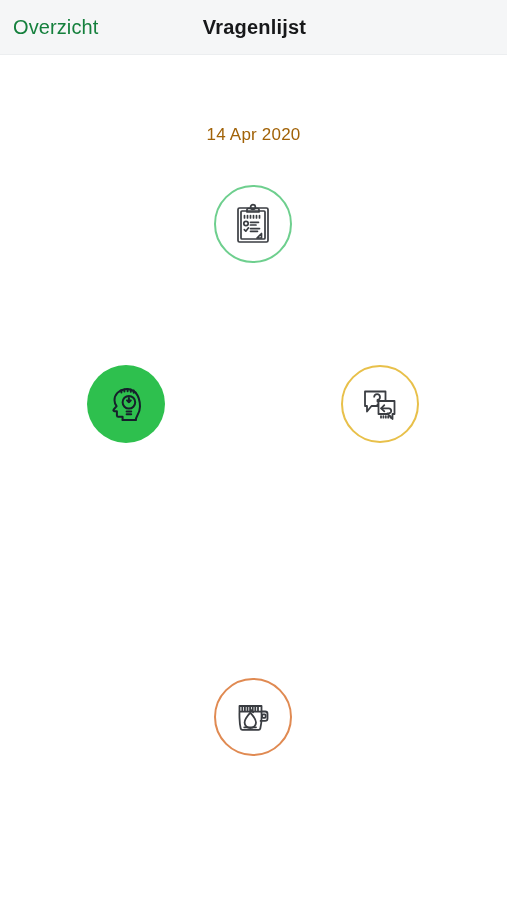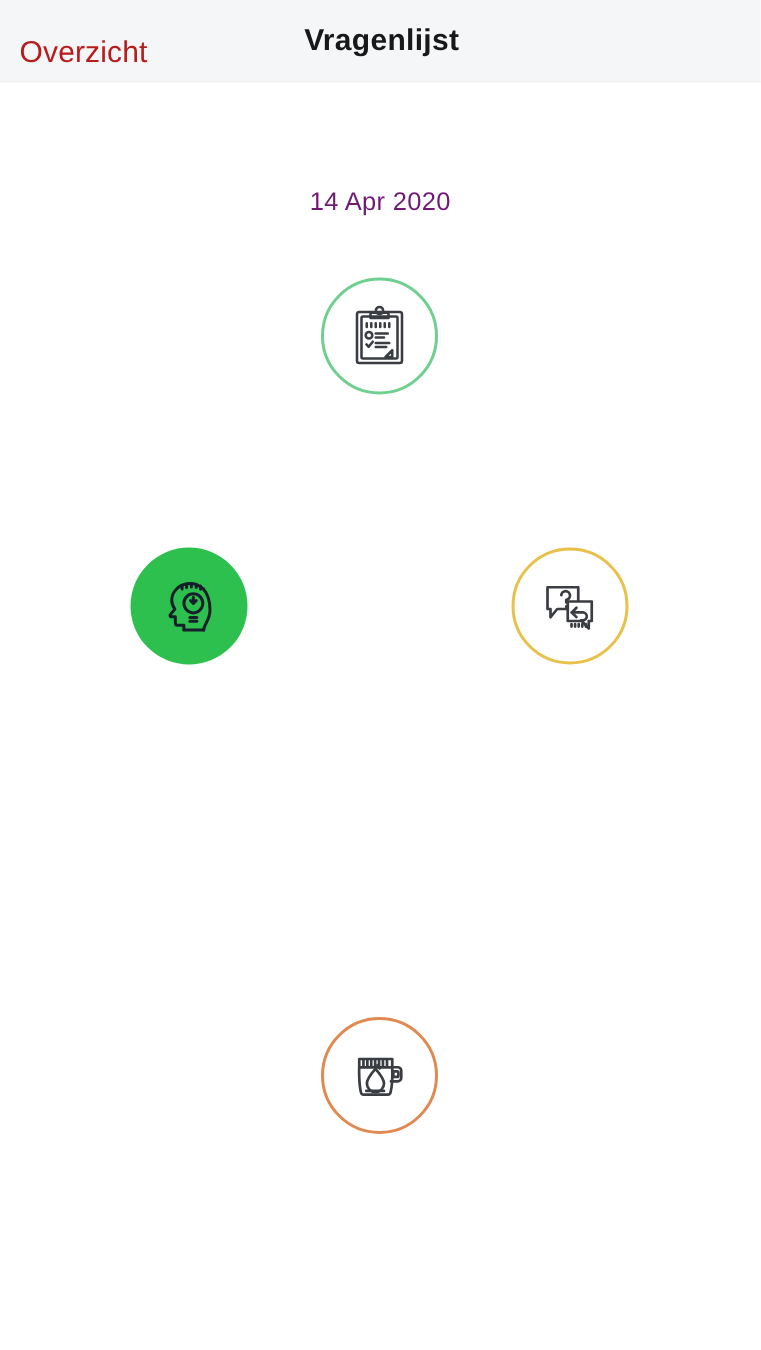--- a/index.html
+++ b/index.html
@@ -22,26 +22,26 @@
     left: 0;
     width: 507px;
     height: 55px;
     background: #f5f6f7;
     border-bottom: 1px solid #eceef0;
     box-sizing: border-box;
   }
   .nav-back {
     position: absolute;
     left: 13px;
-    top: 8px;
+    top: 0;
     height: 55px;
     display: flex;
     align-items: center;
     font-size: 20px;
-    color: #b91c1c;
+    color: #15803d;
     letter-spacing: 0.1px;
     cursor: pointer;
     background: none;
     border: none;
     padding: 0;
     font-family: "Liberation Sans", sans-serif;
   }
   .nav-title {
     position: absolute;
     left: 0;
@@ -69,21 +69,21 @@
     background: #ffffff;
   }
 
   .date-label {
     position: absolute;
     top: 70px;
     left: 0;
     width: 507px;
     text-align: center;
     font-size: 17px;
-    color: #701a75;
+    color: #a16207;
     letter-spacing: 0.2px;
   }
 
   
   .node {
     position: absolute;
     width: 78px;
     height: 78px;
     border-radius: 50%;
     box-sizing: border-box;

